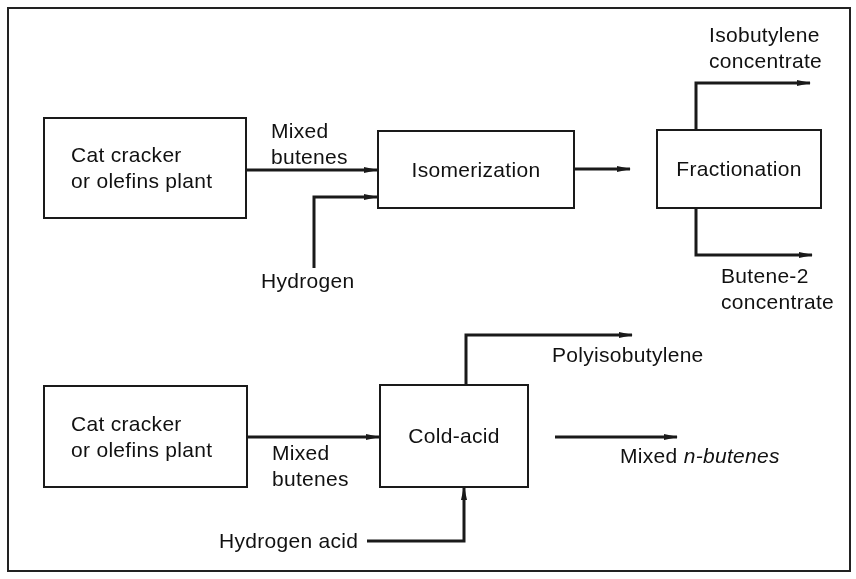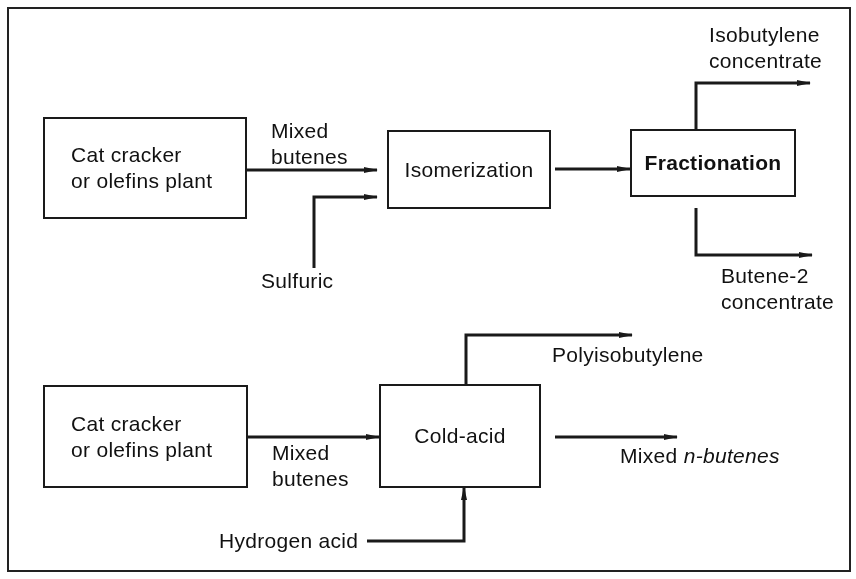--- a/index.html
+++ b/index.html
@@ -41,48 +41,48 @@
     <line x1="555" y1="437" x2="677" y2="437" marker-end="url(#ah)"></line>
   </g>
 </svg>
 
 <div class="box left" style="left:43px; top:117px; width:204px; height:102px;">
   <div class="lbl">
     <div>Cat cracker</div>
     <div>or olefins plant</div>
   </div>
 </div>
-<div class="box center" style="left:387px; top:130px; width:164px; height:79px;">
+<div class="box center" style="left:377px; top:130px; width:198px; height:79px;">
   <div class="lbl">Isomerization</div>
 </div>
-<div class="box center" style="left:630px; top:129px; width:166px; height:68px;font-weight:bold;">
+<div class="box center" style="left:656px; top:129px; width:166px; height:80px;">
   <div class="lbl">Fractionation</div>
 </div>
 
 <div class="txt" style="left:271px; top:118px;">
   <div>Mixed</div>
   <div>butenes</div>
 </div>
-<div class="txt" style="left:261px; top:268px;">Sulfuric</div>
+<div class="txt" style="left:261px; top:268px;">Hydrogen</div>
 <div class="txt" style="left:673px; top:22px;margin-left:36px;">
   <div>Isobutylene</div>
   <div>concentrate</div>
 </div>
 <div class="txt" style="left:677px; top:263px;margin-left:44px;">
   <div>Butene-2</div>
   <div>concentrate</div>
 </div>
 
 <div class="box left" style="left:43px; top:385px; width:205px; height:103px;">
   <div class="lbl">
     <div>Cat cracker</div>
     <div>or olefins plant</div>
   </div>
 </div>
-<div class="box center" style="left:379px; top:384px; width:162px; height:104px;">
+<div class="box center" style="left:379px; top:384px; width:150px; height:104px;">
   <div class="lbl">
     <div>Cold-acid</div>
   </div>
 </div>
 
 <div class="txt" style="left:272px; top:440px;">
   <div>Mixed</div>
   <div>butenes</div>
 </div>
 <div class="txt" style="left:219px; top:528px;">Hydrogen acid</div>

